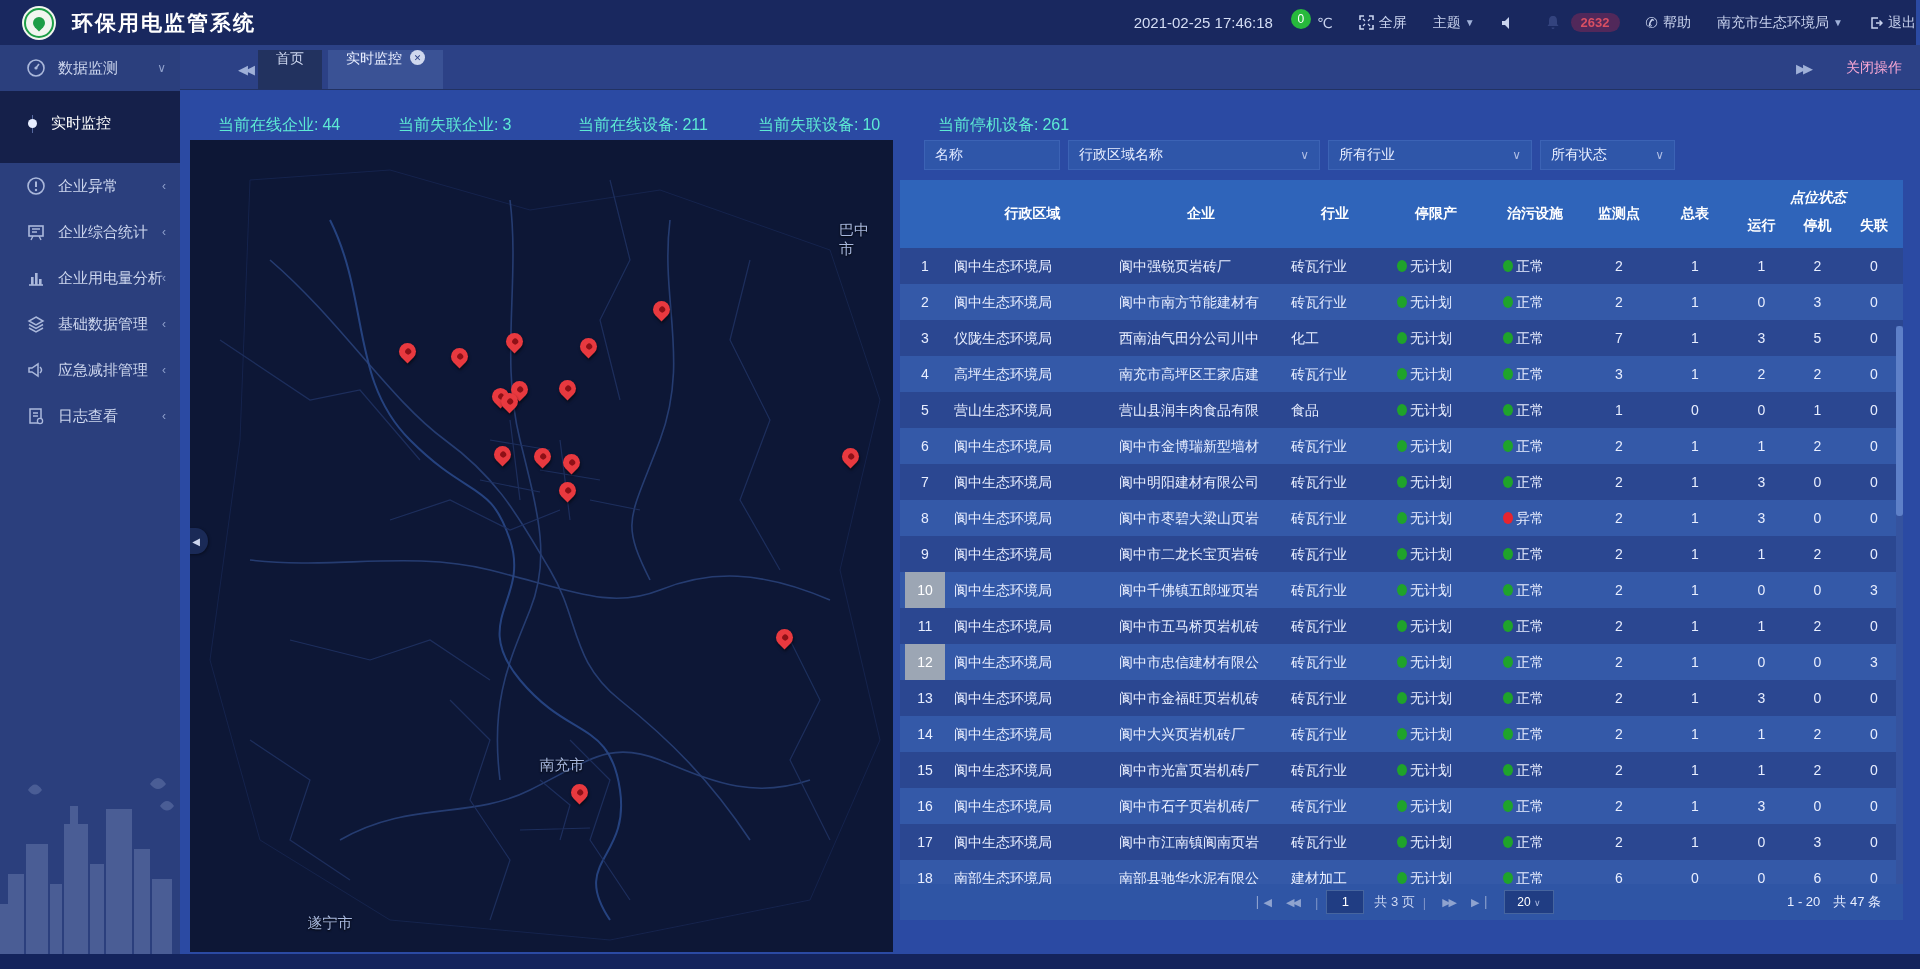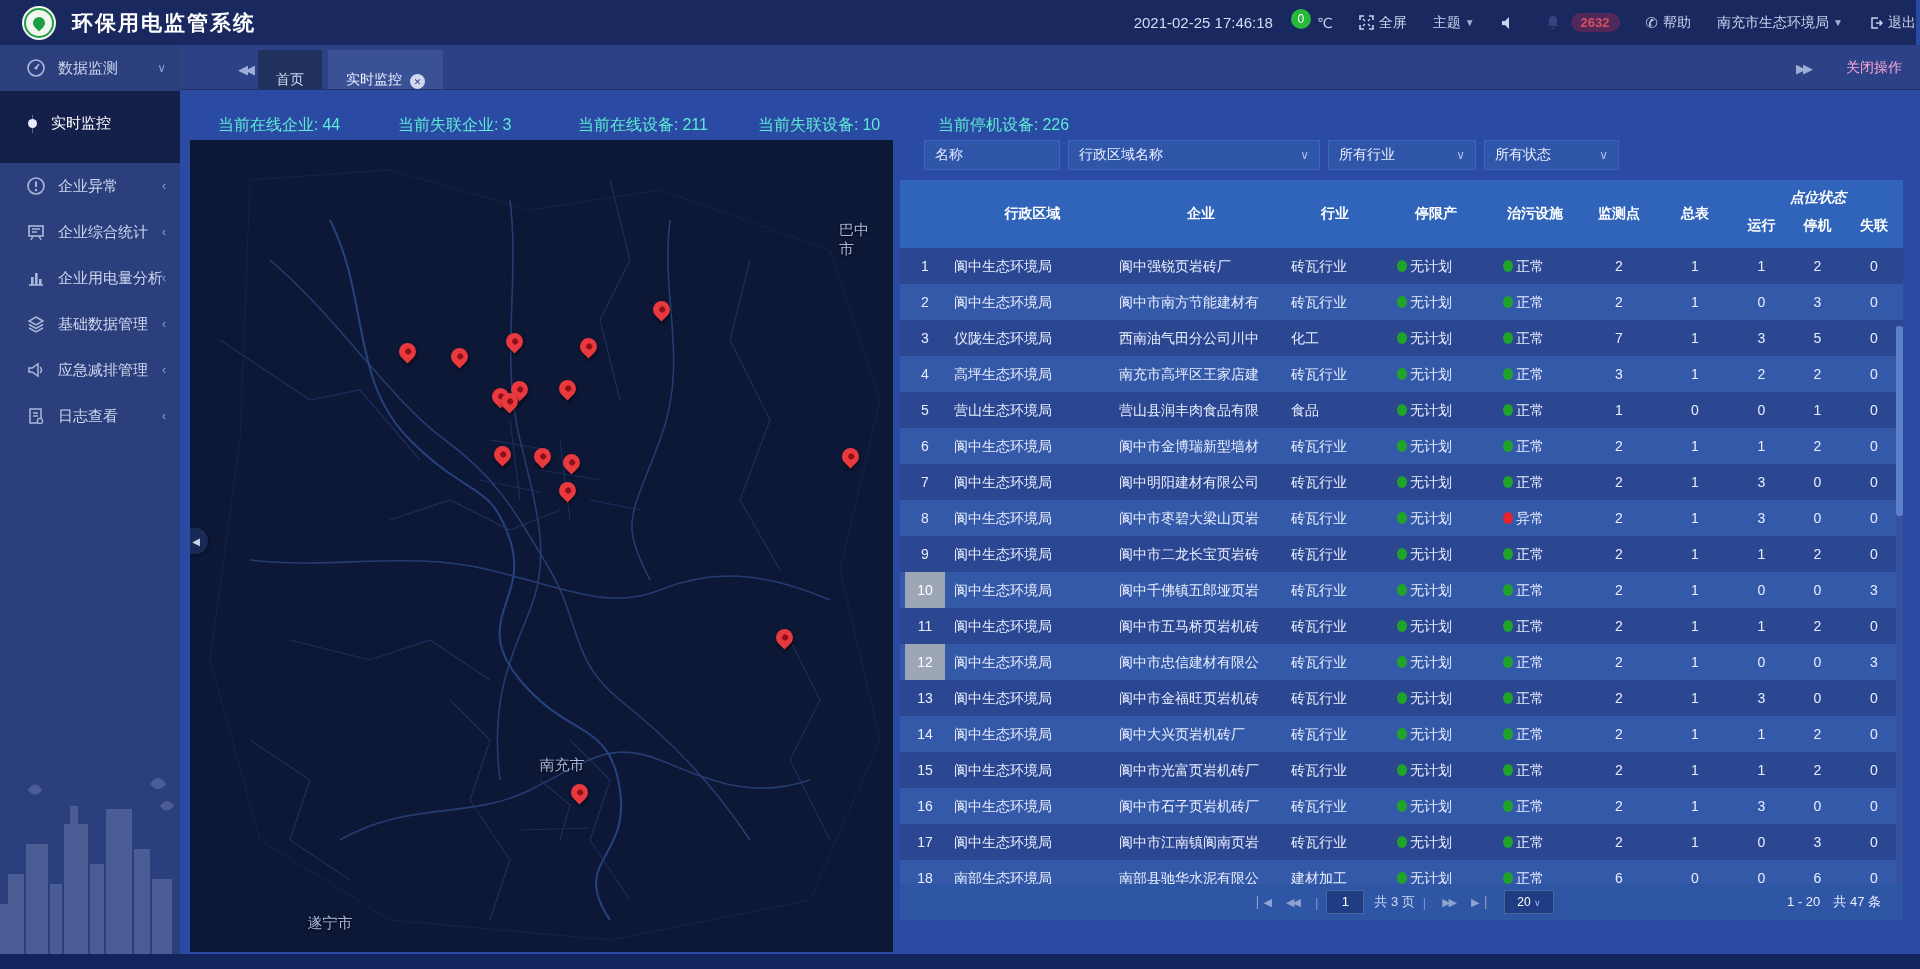--- a/index.html
+++ b/index.html
@@ -37,21 +37,21 @@
   .side-sub .rail{position:absolute;left:32px;top:24px;bottom:30px;width:1px;background:#56689f;}
   .sub-item{height:52px;display:flex;align-items:center;color:#9fb0d8;font-size:15px;cursor:pointer;position:relative;}
   .sub-item .dot{width:9px;height:9px;border-radius:50%;background:#aebbe0;margin-left:28px;margin-right:14px;z-index:1;}
   .sub-item.active{color:#ffffff;}
   .sub-item.active .dot{background:#e8eeff;}
   .skyline{position:absolute;bottom:0;left:0;width:180px;height:200px;opacity:.22;}
   
   .tabbar{position:absolute;left:180px;top:45px;width:1740px;height:44px;background:#2c4186;
     border-bottom:1px solid #223263;display:flex;align-items:flex-end;z-index:10;}
   .tab-scroll{color:#9fb0d8;font-size:13px;letter-spacing:-3px;margin:0 0 12px 58px;cursor:pointer;}
-  .tab{height:39px;display:flex;align-items:flex-end;padding:0 18px;font-size:14px;color:#cdd6ee;
+  .tab{height:39px;display:flex;align-items:flex-start;padding:0 18px;font-size:14px;color:#cdd6ee;
     margin-left:6px;cursor:pointer;}
   .tab.home{background:#22325f;}
   .tab.active{background:#3a5295;color:#e8eeff;}
   .tab-close{width:15px;height:15px;border-radius:50%;background:#cfd8ee;color:#2c4186;font-size:9px;
     display:flex;align-items:center;justify-content:center;margin-left:8px;font-weight:bold;}
   .tabbar-right{margin-left:auto;display:flex;align-items:center;margin-bottom:12px;}
   .tabbar-right .t-arrows{color:#9fb0d8;font-size:13px;letter-spacing:-3px;cursor:pointer;}
   .close-ops{color:#f9a8d4;font-size:14px;margin:0 18px 0 36px;cursor:pointer;}
   
   .stats{position:absolute;left:180px;top:90px;width:1740px;height:50px;display:flex;align-items:center;
@@ -69,21 +69,21 @@
     border-radius:0 50% 50% 0;color:#cdd6ee;font-size:10px;display:flex;align-items:center;justify-content:center;cursor:pointer;
     box-shadow:1px 1px 3px rgba(0,0,0,.4);}
   
   .panel{position:absolute;left:900px;top:140px;width:1003px;height:782px;}
   .filters{display:flex;height:30px;}
   .f-box{background:#2f56a9;border:1px solid #3c63b5;box-sizing:border-box;height:30px;color:#e9efff;
     font-size:14px;display:flex;align-items:center;padding:0 10px;cursor:pointer;}
   .f-input{width:136px;margin-left:24px;}
   .f-sel .sel-caret{margin-left:auto;color:#aebde4;font-size:12px;}
   .f-region{width:252px;margin-left:8px;}
-  .f-industry{width:148px;margin-left:8px;gap:35px;}
+  .f-industry{width:204px;margin-left:8px;gap:35px;}
   .f-status{width:135px;margin-left:8px;}
   
   .grid{display:grid;grid-template-columns:50px 165px 172px 96px 106px 92px 76px 76px 57px 55px 58px;}
   .thead{margin-top:10px;height:68px;background:#2f64ba;color:#ffffff;font-size:14px;font-weight:bold;position:relative;}
   .thead .th{display:flex;align-items:center;justify-content:center;height:68px;}
   .thead .group{position:absolute;right:0;top:0;width:170px;height:68px;}
   .thead .group .g-title{font-style:italic;text-align:center;margin-top:9px;font-size:14px;}
   .thead .group .g-subs{display:grid;grid-template-columns:57px 55px 58px;margin-top:10px;}
   .thead .group .g-subs span{text-align:center;}
   .tbody{height:636px;overflow:hidden;position:relative;}
@@ -297,21 +297,21 @@
     <span class="t-arrows">▶▶</span>
     <span class="close-ops">关闭操作</span>
   </div>
 </div>
 
 <div class="stats" id="stats-bar">
     <span class="stat"><span>当前在线企业:</span><b>44</b></span>
     <span class="stat"><span>当前失联企业:</span><b>3</b></span>
     <span class="stat"><span>当前在线设备:</span><b>211</b></span>
     <span class="stat"><span>当前失联设备:</span><b>10</b></span>
-    <span class="stat"><span>当前停机设备:</span><b>226</b></span>
+    <span class="stat"><span>当前停机设备:</span><b>261</b></span>
   </div>
 
 <div class="map">
   <svg class="roads" width="703" height="812" viewBox="0 0 703 812">
     <g fill="none" stroke="#16254f" stroke-width="1" opacity="0.9">
       <path d="M60 40 L200 30 L340 70 L470 50 L640 110 L690 260 L650 430 L690 600 L620 760 L420 800 L200 780 L70 700 L20 520 L50 300 Z"></path>
     </g>
     <g fill="none" stroke="#2a4a8c" stroke-width="2" opacity="0.85">
       <path d="M140 80 C180 160 160 240 220 300 S300 340 320 400 S280 480 330 540 S420 580 430 650 S380 720 420 780"></path>
     </g>

